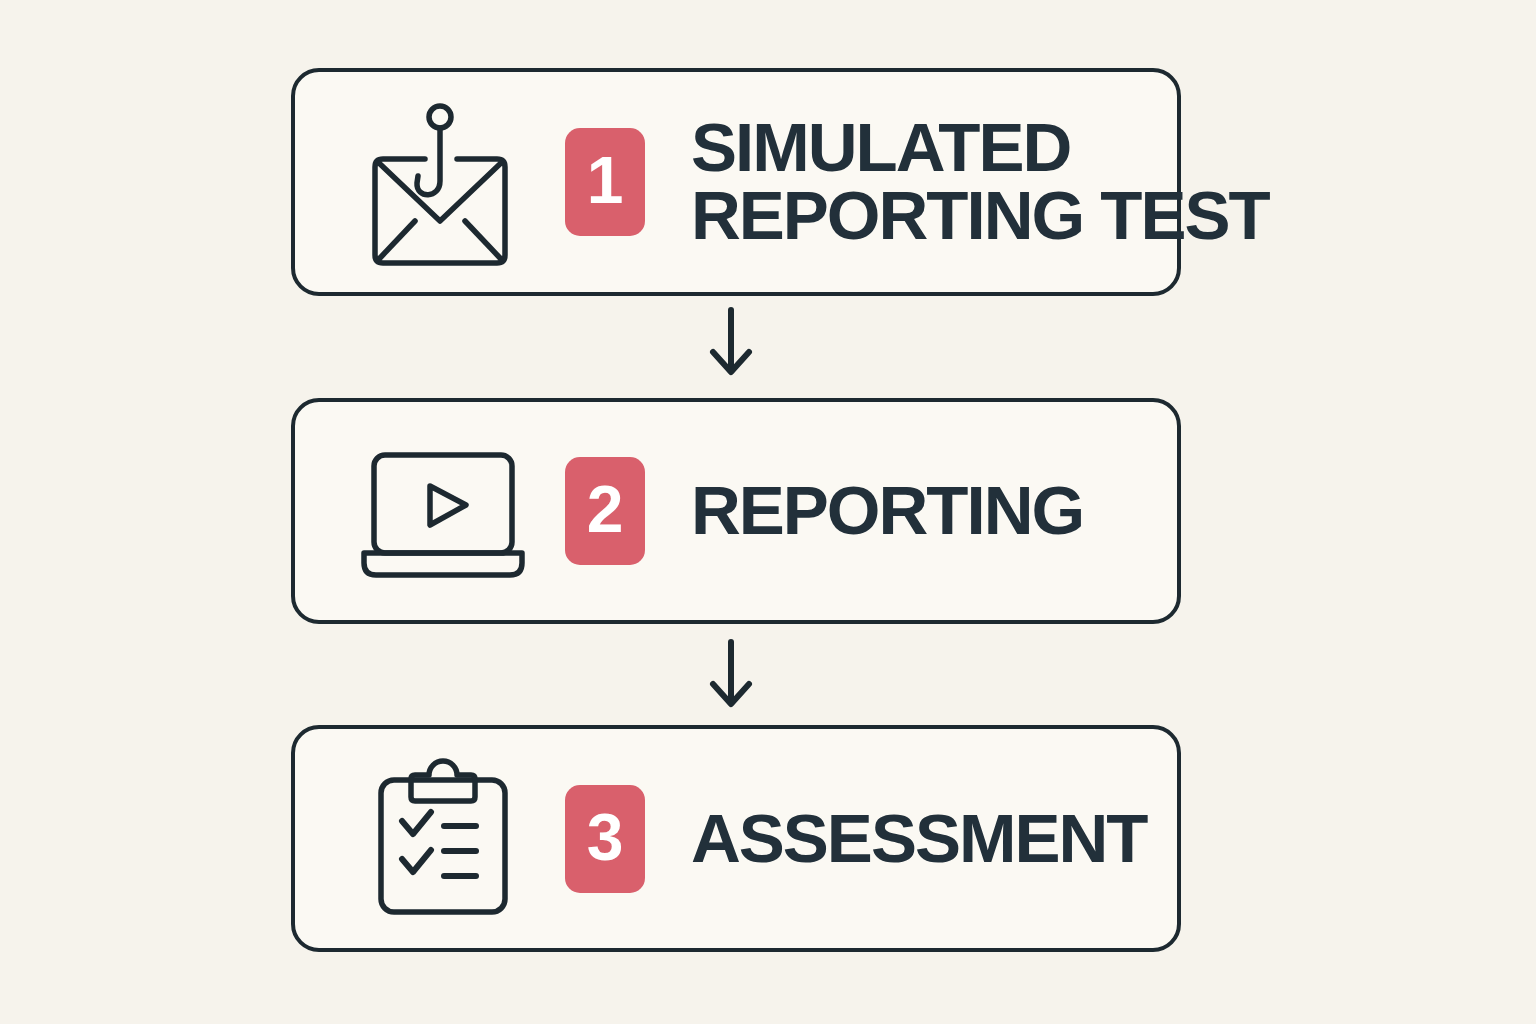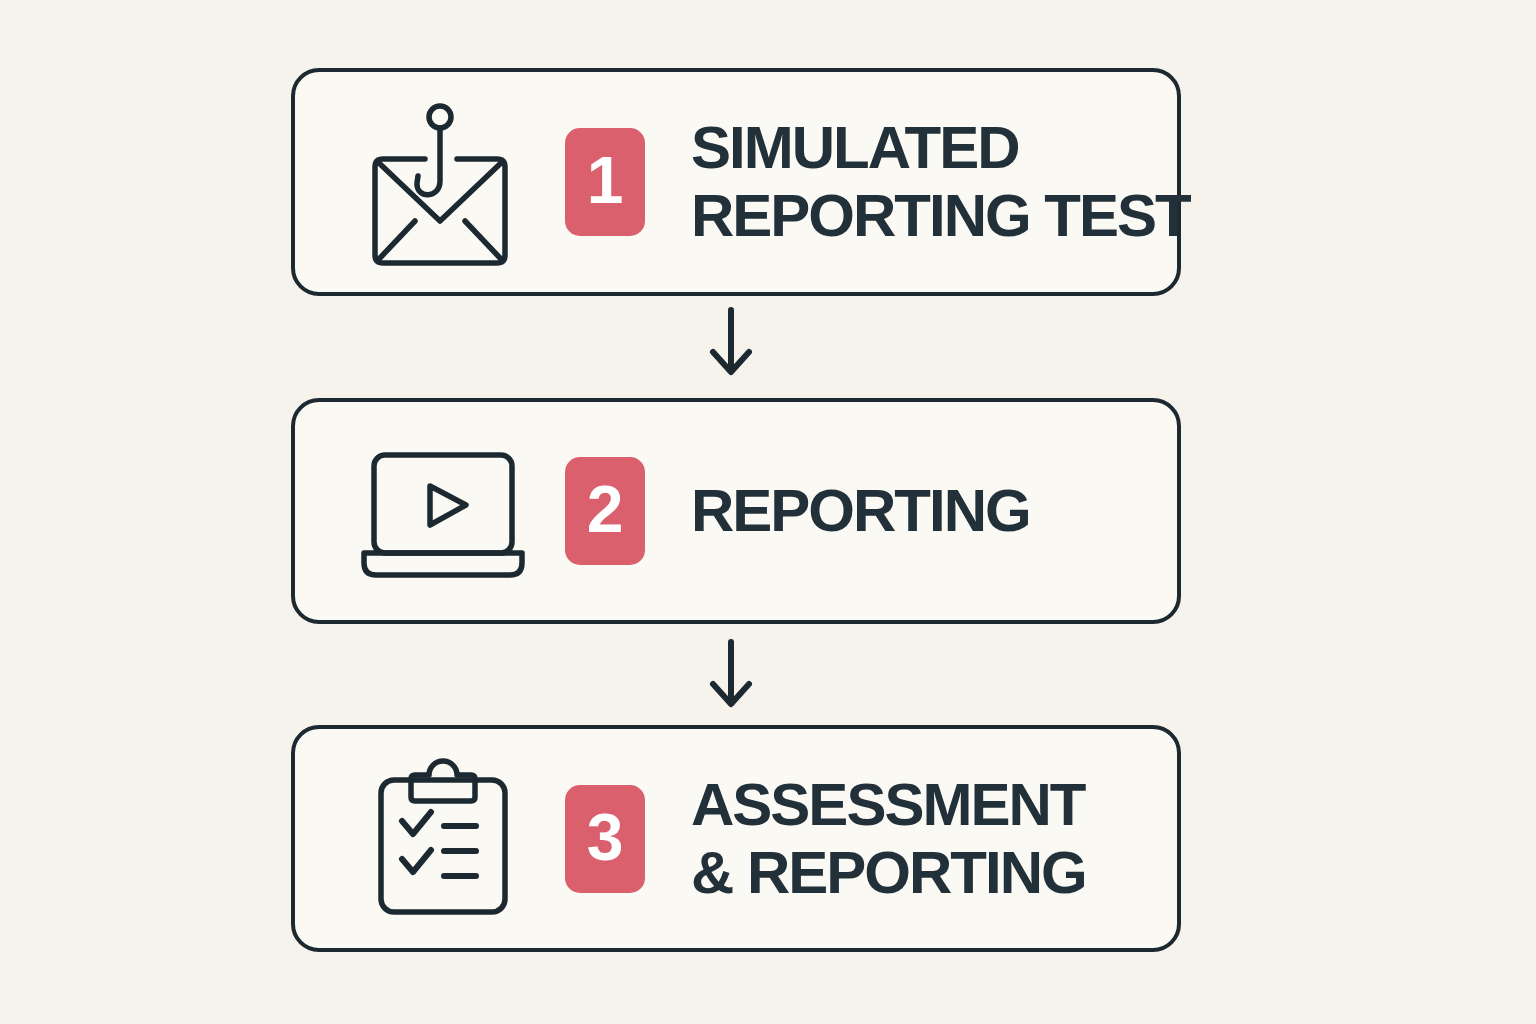--- a/index.html
+++ b/index.html
@@ -49,21 +49,21 @@
   .badge-num {
     color: #ffffff;
     font-size: 66px;
     font-weight: bold;
     line-height: 1;
     padding-bottom: 4px;
   }
   .step-title {
     margin-left: 46px;
     color: #22303a;
-    font-size: 60px;
+    font-size: 69px;
     font-weight: bold;
     letter-spacing: -2px;
     line-height: 68px;
     white-space: nowrap;
   }
   .step-title span { display: block; }
   .arrow {
     position: absolute;
     left: 709px;
     width: 44px;
@@ -151,17 +151,16 @@
         <path class="icon-stroke" stroke-width="6" d="M76,71 H108"></path>
         <path class="icon-stroke" stroke-width="6" d="M76,96 H108"></path>
         <path class="icon-stroke" stroke-width="6" d="M76,121 H108"></path>
       </svg>
     </div>
     <div class="badge">
       <span class="badge-num">3</span>
     </div>
     <div class="step-title">
       <span>ASSESSMENT</span>
-      <span>&amp; REPORTING</span>
     </div>
   </div>
 
 </div>
 
 </body></html>

